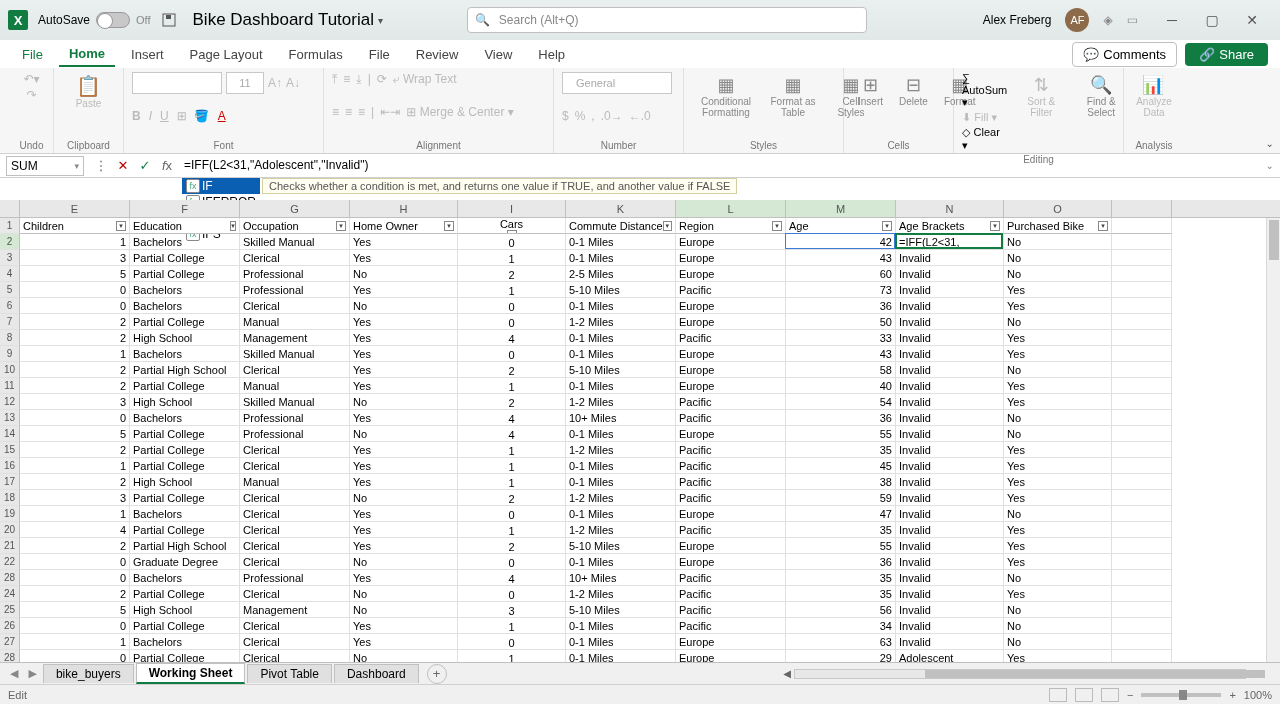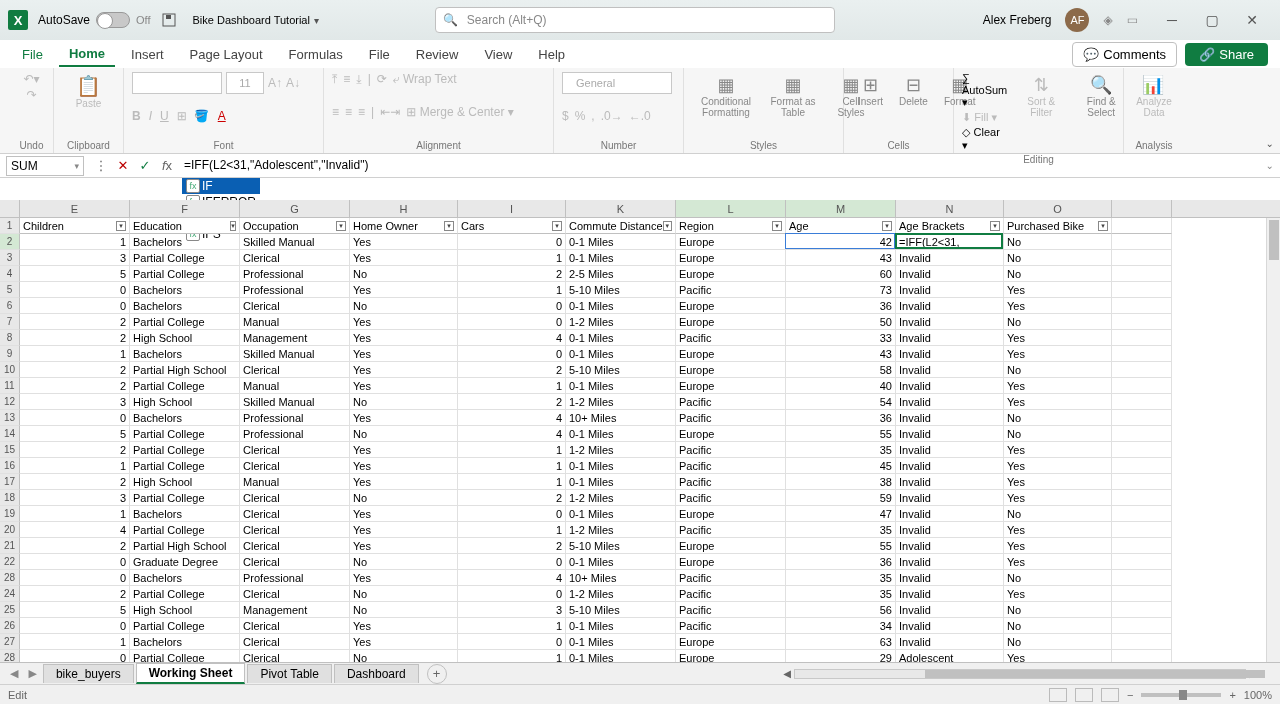--- a/index.html
+++ b/index.html
@@ -5,21 +5,21 @@
 * { margin: 0; padding: 0; box-sizing: border-box; font-family: 'Segoe UI', Tahoma, sans-serif; }
 body { background: #fff; width: 1280px; height: 720px; overflow: hidden; font-size: 12px; }
 
 
 .title-bar { height: 40px; background: linear-gradient(180deg, #eaf0f0, #e1e8e8); display: flex; align-items: center; padding: 0 8px; }
 .title-bar .excel-icon { width: 20px; height: 20px; background: #107c41; color: #fff; display: flex; align-items: center; justify-content: center; font-weight: bold; font-size: 13px; border-radius: 2px; }
 .autosave { display: flex; align-items: center; gap: 6px; margin-left: 10px; font-size: 12px; }
 .toggle { width: 34px; height: 16px; background: #c8c8c8; border-radius: 8px; position: relative; border: 1px solid #999; }
 .toggle::after { content: ''; position: absolute; width: 14px; height: 14px; background: #fff; border-radius: 50%; left: 0; top: 0; border: 1px solid #999; }
 .save-icon { margin-left: 10px; width: 16px; height: 16px; }
-.doc-name { margin-left: 16px; font-size: 11px; }
+.doc-name { margin-left: 16px; font-size: 17px; }
 .drop { margin-left: 4px; font-size: 10px; color: #555; }
 .search-box { margin-left: auto; margin-right: auto; width: 400px; height: 26px; background: #fff; border: 1px solid #c0c0c0; border-radius: 4px; display: flex; align-items: center; padding: 0 8px; color: #888; gap: 8px; }
 .title-right { display: flex; align-items: center; gap: 14px; margin-left: 32px; }
 .user-badge { width: 24px; height: 24px; border-radius: 50%; background: #8c6a4a; color: #fff; display: flex; align-items: center; justify-content: center; font-size: 11px; }
 .win-btns { display: flex; gap: 0; }
 .win-btn { width: 40px; height: 30px; display: flex; align-items: center; justify-content: center; font-size: 14px; color: #555; }
 
 
 .menu-tabs { height: 28px; display: flex; align-items: center; padding: 0 12px; gap: 6px; background: #fff; }
 .menu-tab { padding: 4px 10px; font-size: 13px; color: #444; cursor: pointer; }
@@ -73,21 +73,21 @@
 .row { display: flex; height: 16px; }
 .row.hdr .cell { background: #fff; border-bottom: 1px solid #c0c0c0; font-weight: 400; display: flex; align-items: center; justify-content: space-between; padding: 0 3px; }
 .row.hdr .cell .flt { width: 10px; height: 10px; border: 1px solid #888; display: flex; align-items: center; justify-content: center; font-size: 7px; color: #444; }
 .cell { border-right: 1px solid #e0e0e0; border-bottom: 1px solid #e0e0e0; font-size: 11px; padding: 0 3px; display: flex; align-items: center; overflow: hidden; white-space: nowrap; }
 .cell.r { justify-content: flex-end; }
 .active-cell-border { position: absolute; border: 2px solid #107c41; pointer-events: none; }
 .ref-cell-border { position: absolute; border: 1.5px solid #3a7dd8; pointer-events: none; }
 
 
 .cE { width: 110px; } .cF { width: 110px; gap: 48px; } .cG { width: 110px; } .cH { width: 108px; }
-.cI { width: 108px; } .cK { width: 110px; } .cL { width: 110px; } .cM { width: 110px; }
+.cI { width: 108px; flex-direction: column; } .cK { width: 110px; } .cL { width: 110px; } .cM { width: 110px; }
 .cN { width: 108px; } .cO { width: 108px; } .cP { width: 60px; }
 
 
 .sheet-tabs { height: 22px; border-top: 1px solid #c0c0c0; display: flex; align-items: center; background: #f0f0f0; padding: 0 6px; gap: 2px; position: relative; }
 .nav-ic { font-size: 11px; color: #888; padding: 0 4px; }
 .sheet-tab { padding: 2px 12px; font-size: 12px; background: #e0e0e0; border: 1px solid #c0c0c0; border-bottom: none; }
 .sheet-tab.active { background: #fff; border-bottom: 2px solid #107c41; font-weight: 600; }
 .add-sheet { width: 20px; height: 20px; border: 1px solid #c0c0c0; border-radius: 50%; display: flex; align-items: center; justify-content: center; font-size: 13px; color: #666; margin-left: 6px; }
 .hscroll { position: absolute; right: 20px; width: 480px; height: 14px; display: flex; align-items: center; }
 .hscroll .track { flex: 1; height: 10px; background: #e8e8e8; border: 1px solid #c8c8c8; position: relative; }
@@ -309,20 +309,21 @@
         </div>
       <div class="ac-item">
           <span class="fx">fx</span>
           <span>IFNA</span>
         </div>
       <div class="ac-item">
           <span class="fx">fx</span>
           <span>IFS</span>
         </div>
     </div>
+    <div class="if-tooltip">Checks whether a condition is met, and returns one value if TRUE, and another value if FALSE</div>
   </div>
 </div>
 
 <div class="grid-area">
   <div class="col-headers">
     <div class="row-header-corner"></div>
     <div style="display:flex">
         <div class="col-h" style="width:110px">E</div>
         <div class="col-h" style="width:110px">F</div>
         <div class="col-h" style="width:110px">G</div>

